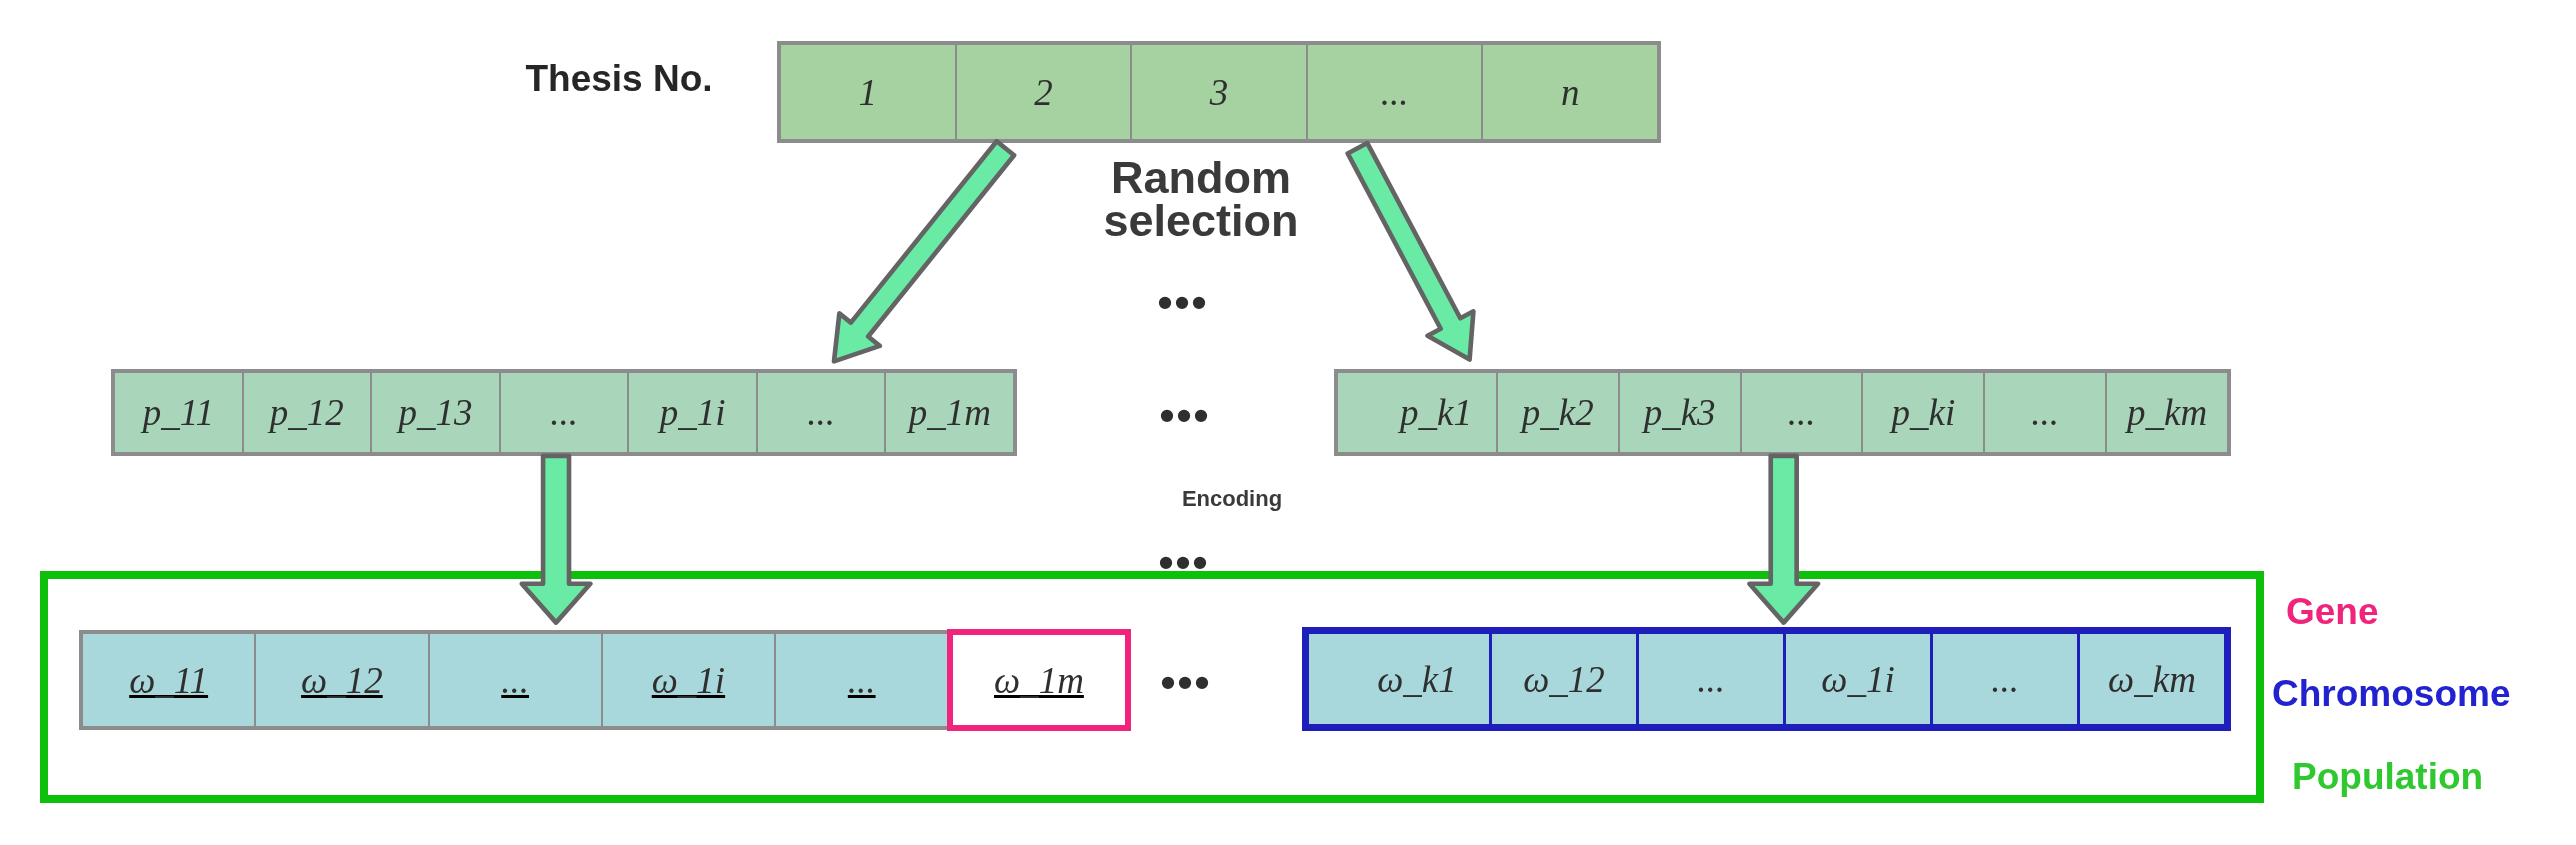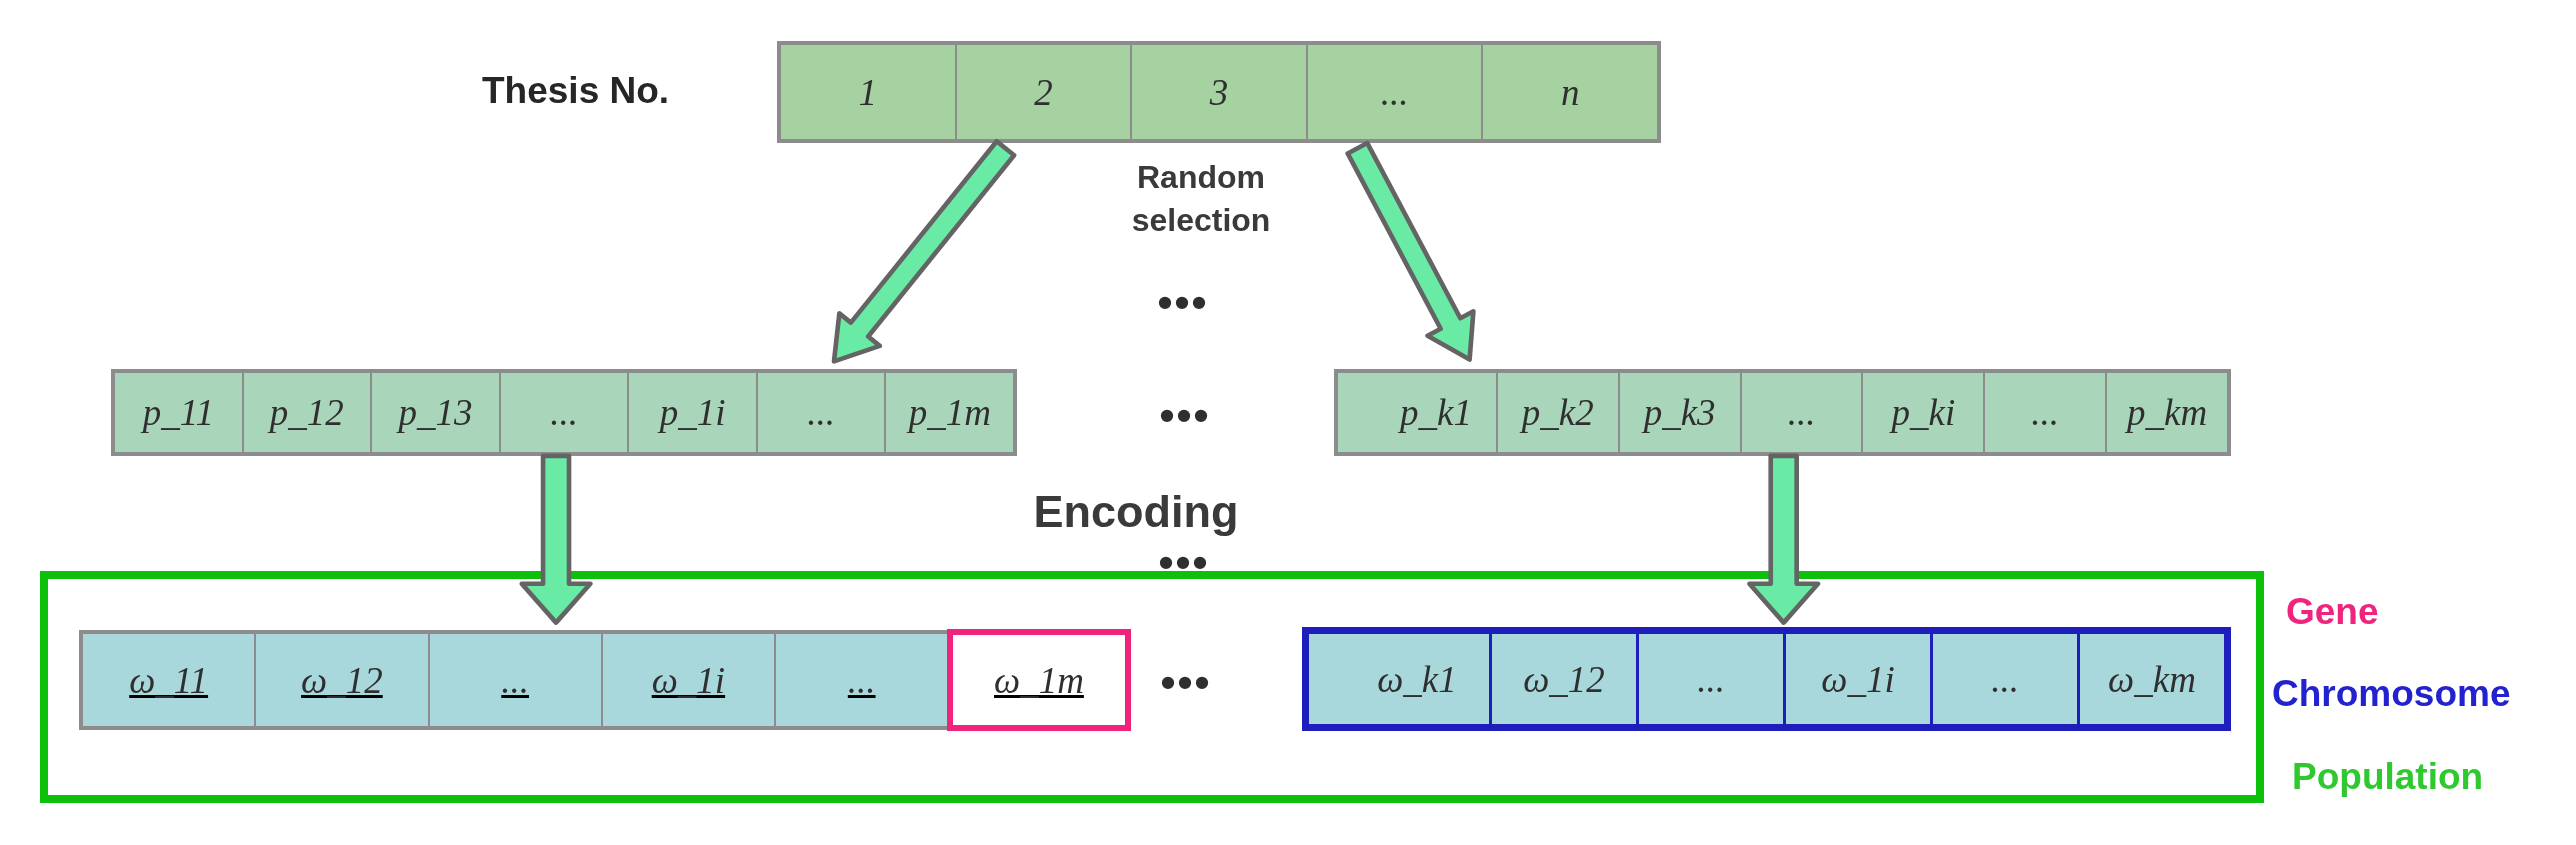--- a/index.html
+++ b/index.html
@@ -57,35 +57,35 @@
     background:transparent;
   }
   
   .lbl{
     position:absolute;
     font-weight:bold;
     color:#3a3a3a;
     white-space:pre-line;
   }
   .thesis-label{
-    left:482px;top:70px;width:274px;
-    text-align:left;
+    left:482px;top:58px;width:274px;
+    text-align:center;
     font-size:37px;color:#262626;
   }
   .random-label{
     left:1201px;top:156px;
     transform:translateX(-50%);
     text-align:center;
-    font-size:32px;line-height:43px;
+    font-size:45px;line-height:43px;
   }
   .encoding-label{
-    left:1136px;top:486px;
+    left:1232px;top:486px;
     transform:translateX(-50%);
     text-align:left;
-    font-size:45px;
+    font-size:22px;
   }
   .dots{
     position:absolute;
     transform:translate(-50%,-50%);
     font-size:43px;
     font-weight:bold;
     letter-spacing:1.9px;
     color:#2f2f2f;
     line-height:1;
   }

